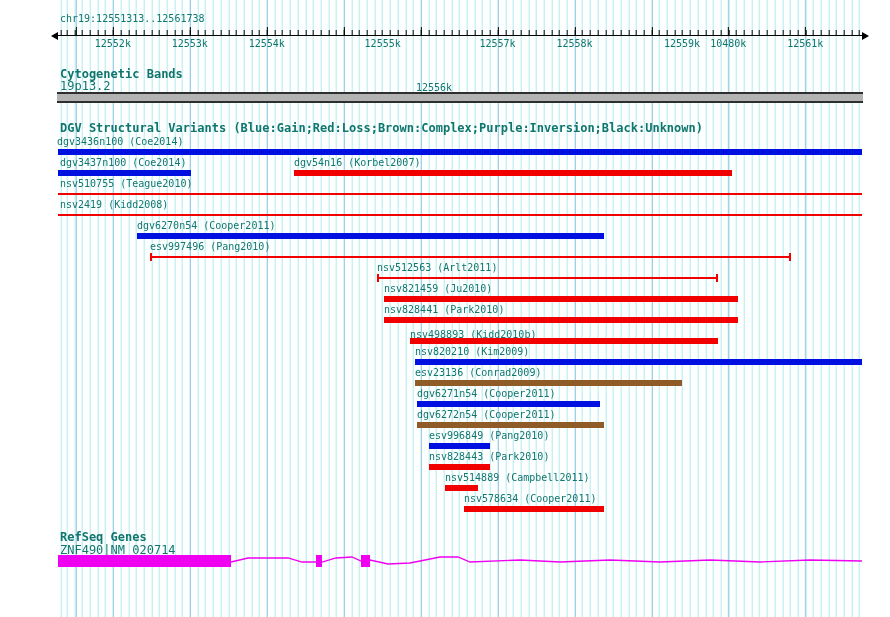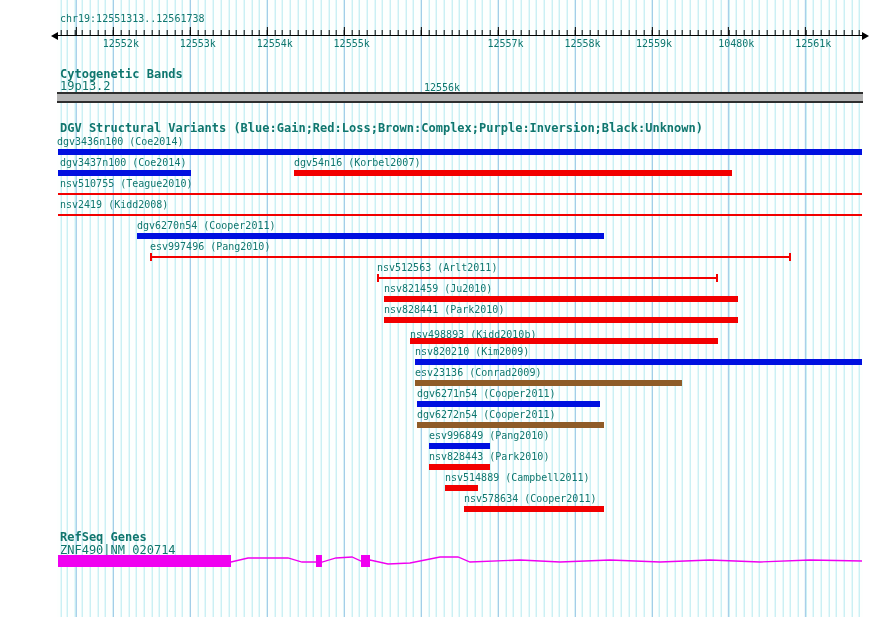--- a/index.html
+++ b/index.html
@@ -26,21 +26,21 @@
   }
   .axis-major-ticks{
     position:absolute;left:57px;top:27px;width:806px;height:8px;
     background-image:repeating-linear-gradient(90deg,#000 0 1px,transparent 1px 76.936px);
     background-position:55.85px 0;
   }
   .arrow-w{position:absolute;left:51px;top:32px;width:0;height:0;
     border-top:4px solid transparent;border-bottom:4px solid transparent;border-right:7px solid #000;}
   .arrow-e{position:absolute;left:862px;top:32px;width:0;height:0;
     border-top:4px solid transparent;border-bottom:4px solid transparent;border-left:7px solid #000;}
-  .tick-label{position:absolute;top:38px;width:76px;margin-left:-30px;text-align:center;font-size:10px;}
+  .tick-label{position:absolute;top:38px;width:60px;margin-left:-30px;text-align:center;font-size:10px;}
   .section-title{position:absolute;font-size:12px;font-weight:bold;white-space:pre;letter-spacing:0;}
   .small-label{position:absolute;font-size:12px;white-space:pre;}
   .cyto-band{
     position:absolute;left:57px;top:92px;width:806px;height:11px;box-sizing:border-box;
     background:#b3b3b3;border-top:2px solid #2e2e2e;border-bottom:2px solid #2e2e2e;
   }
   .feat-label{position:absolute;font-size:10px;white-space:pre;cursor:pointer;}
   .feat-bar{position:absolute;cursor:pointer;}
   .feat-cap{position:absolute;width:2px;height:8px;}
   #gene-svg{position:absolute;left:57px;top:548px;width:806px;height:26px;}
@@ -55,25 +55,25 @@
   <div class="chr-title">chr19:12551313..12561738</div>
   <div class="axis-major-ticks"></div>
   <div class="axis-minor-ticks"></div>
   <div class="axis-line"></div>
   <div class="arrow-w"></div>
   <div class="arrow-e"></div>
   <div id="tick-labels">
       <span class="tick-label" style="left: 112.85px;">12552k</span>
       <span class="tick-label" style="left: 189.786px;">12553k</span>
       <span class="tick-label" style="left: 266.722px;">12554k</span>
-      <span class="tick-label" style="left: 343.658px;">12555k</span>
+      <span class="tick-label" style="left: 343.658px; padding-left: 39px;">12555k</span>
       <span class="tick-label" style="left: 434px; margin-top: 44px;">12556k</span>
       <span class="tick-label" style="left: 497.53px;">12557k</span>
       <span class="tick-label" style="left: 574.466px;">12558k</span>
-      <span class="tick-label" style="left: 626px; text-align: right;">12559k</span>
+      <span class="tick-label" style="left: 682px;">12559k</span>
       <span class="tick-label" style="left: 728.338px;">10480k</span>
       <span class="tick-label" style="left: 805.274px;">12561k</span>
     </div>
 
   <div class="section-title" style="left:60px;top:67px">Cytogenetic Bands</div>
   <div class="small-label" style="left:60px;top:79px">19p13.2</div>
   <div class="cyto-band"></div>
 
   <div class="section-title" style="left:60px;top:121px">DGV Structural Variants (Blue:Gain;Red:Loss;Brown:Complex;Purple:Inversion;Black:Unknown)</div>
   <div id="dgv-features">

